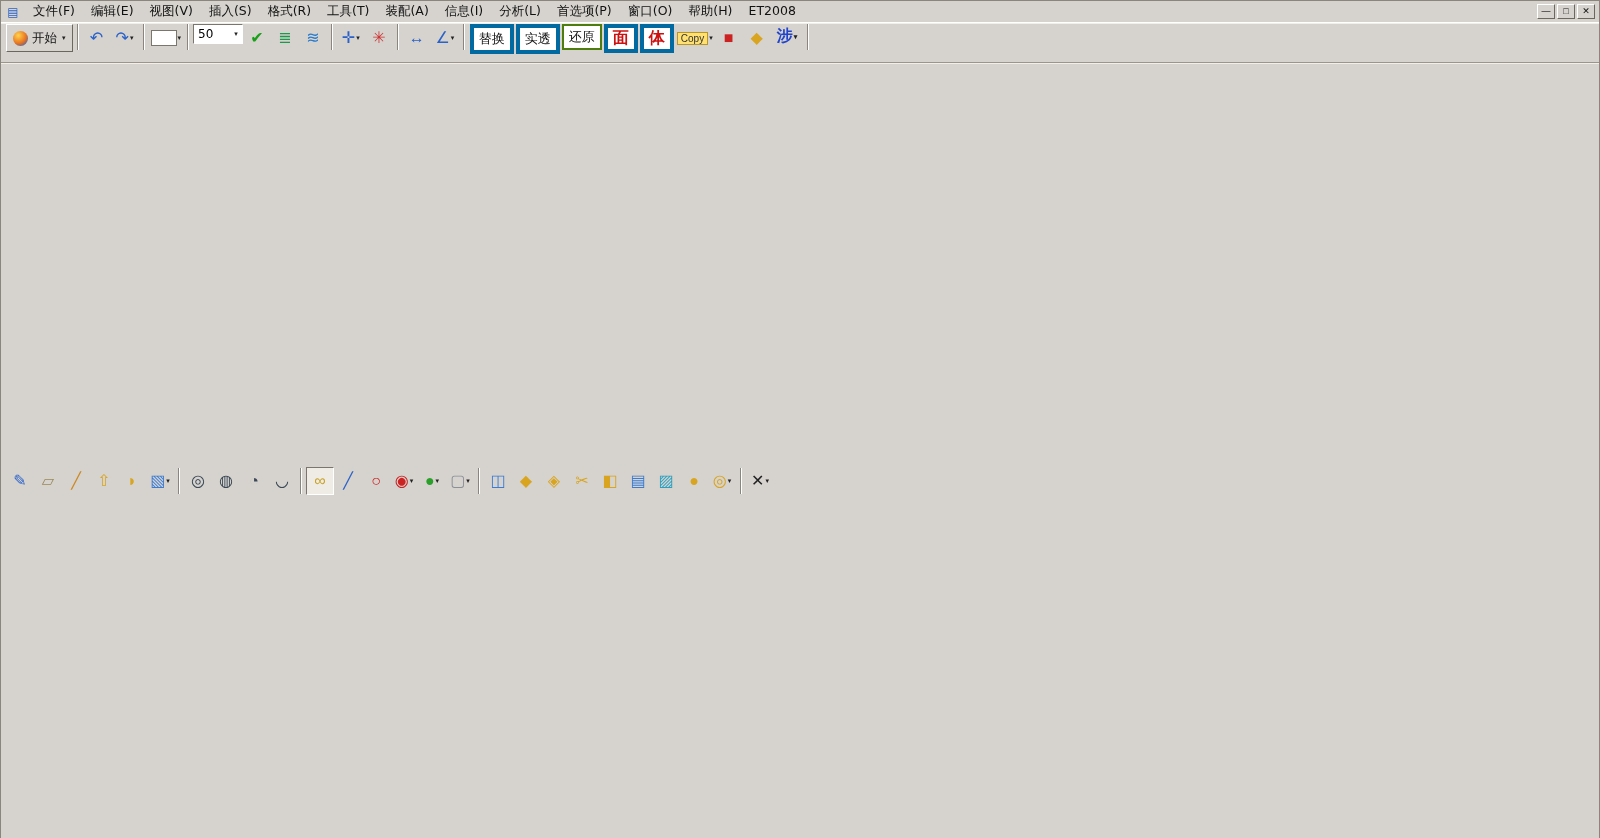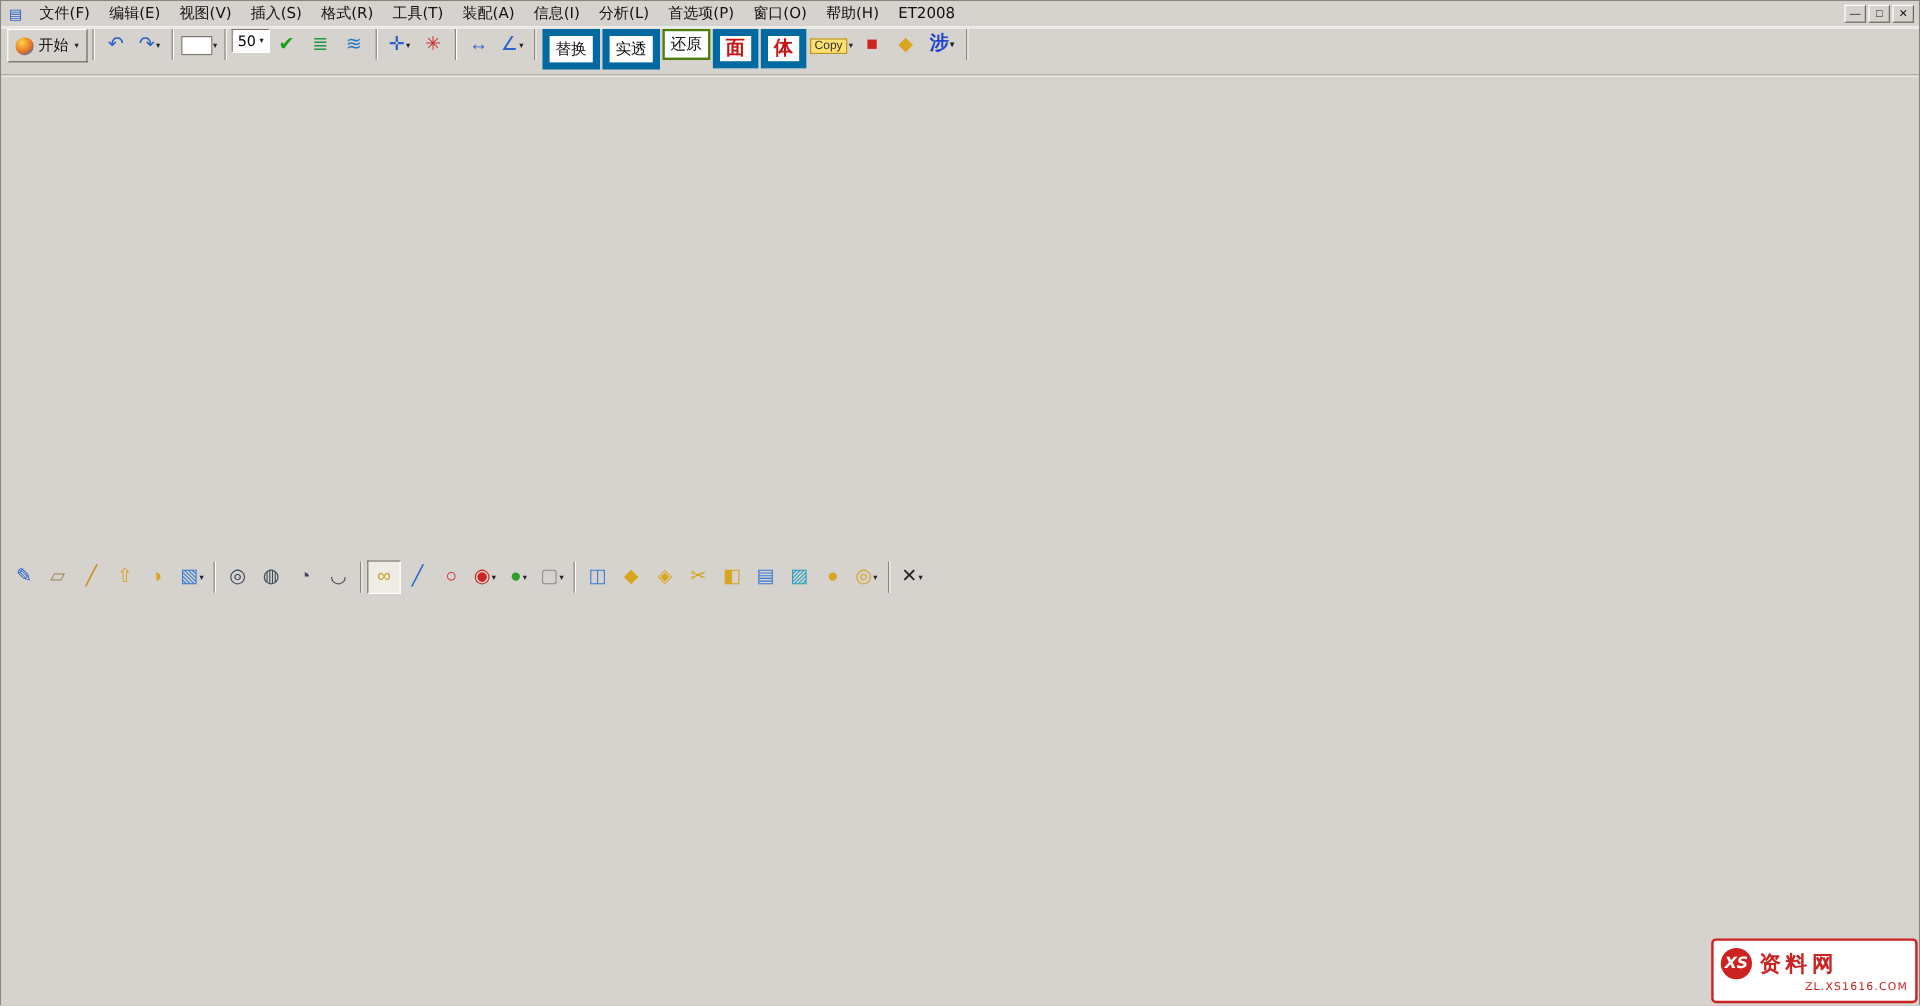--- a/index.html
+++ b/index.html
@@ -20,26 +20,26 @@
   .ticons{display:flex;align-items:center;height:100%}
   .tbtn{position:relative;min-width:28px;height:28px;display:flex;align-items:center;justify-content:center;background:transparent;border:1px solid transparent;padding:0 1px}
   .glyph{font-size:16px;line-height:1}
   .dd{font-size:7px;color:#222;margin-left:1px}
   .tsep{height:26px;width:0;border-left:1px solid #8a867e;border-right:1px solid #fff;margin:0 4px}
   .boxed{border:1px solid;border-color:#7a766e #fff #fff #7a766e;background:#efece5}
   .startbtn{border:1px solid;border-color:#fff #6a675f #6a675f #fff;background:#d6d3ce;padding:2px 6px;display:flex;gap:4px;align-items:center;height:28px}
   .globe{width:15px;height:15px;border-radius:50%;background:radial-gradient(circle at 35% 30%,#ffd34d,#e8731e 55%,#2a62c9 90%)}
   .startlabel{font-size:12.5px;color:#111}
   .c-blue{color:var(--c-accent_blue)}
-  .txtbtn{background:#fff;border:6px solid #0369a1;padding:2px 5px;font-size:13px;color:#111;margin:0 1px;display:flex;align-items:center}
+  .txtbtn{background:#fff;border:4px solid #0369a1;padding:2px 5px;font-size:13px;color:#111;margin:0 1px;display:flex;align-items:center}
   .txtbtn.active{border:2px solid #4d7c0f}
   .redchar{color:var(--c-red_char);font-size:16px;font-weight:bold;padding:0 5px}
   .shechar{background:transparent;border:none;color:#2244cc;font-size:16px;font-weight:bold}
   .copybadge{background:#ffe070;border:1px solid #b8962a;font-size:10px;padding:0 3px;color:#333}
-  .layerbox{display:flex;align-items:center;gap:2px;background:#fff;border:1px solid;border-color:#7a766e #fff #fff #7a766e;padding:1px 4px;height:20px;font-size:12px}
+  .layerbox{display:flex;align-items:center;gap:20px;background:#fff;border:1px solid;border-color:#7a766e #fff #fff #7a766e;padding:1px 4px;height:20px;font-size:12px}
   .swatch{width:26px;height:16px;background:#fff;border:1px solid #7a766e}
   .watermark{position:absolute;right:1px;bottom:1px;width:172px;height:54px;background:#fff;border:2px solid var(--c-watermark_red);border-radius:4px;display:flex;flex-direction:column;justify-content:center;padding:2px 6px}
   .wm-row{display:flex;align-items:center;gap:6px}
   .wm-logo{width:26px;height:26px;border-radius:50%;background:var(--c-watermark_red);color:#fff;font-style:italic;font-weight:bold;font-size:13px;display:flex;align-items:center;justify-content:center}
   .wm-title{color:var(--c-watermark_red);font-size:18px;font-weight:bold;letter-spacing:4px}
   .wm-sub{color:var(--c-watermark_red);font-size:9px;letter-spacing:1px;text-align:right;margin-top:2px}
 </style>
 </head>
 <body>
 
@@ -244,21 +244,14 @@
         <span class="glyph" style="color: rgb(217, 165, 32);">◎</span>
         <span class="dd">▾</span>
       </button>
       <span class="tsep"></span>
       <button class="tbtn">
         <span class="glyph" style="color: rgb(34, 34, 34);">✕</span>
         <span class="dd">▾</span>
       </button>
     </div>
 
-  <div class="watermark">
-    <div class="wm-row">
-      <span class="wm-logo">XS</span>
-      <span class="wm-title">资料网</span>
-    </div>
-    <div class="wm-sub">ZL.XS1616.COM</div>
-  </div>
 
 </div>
 
 </body></html>

